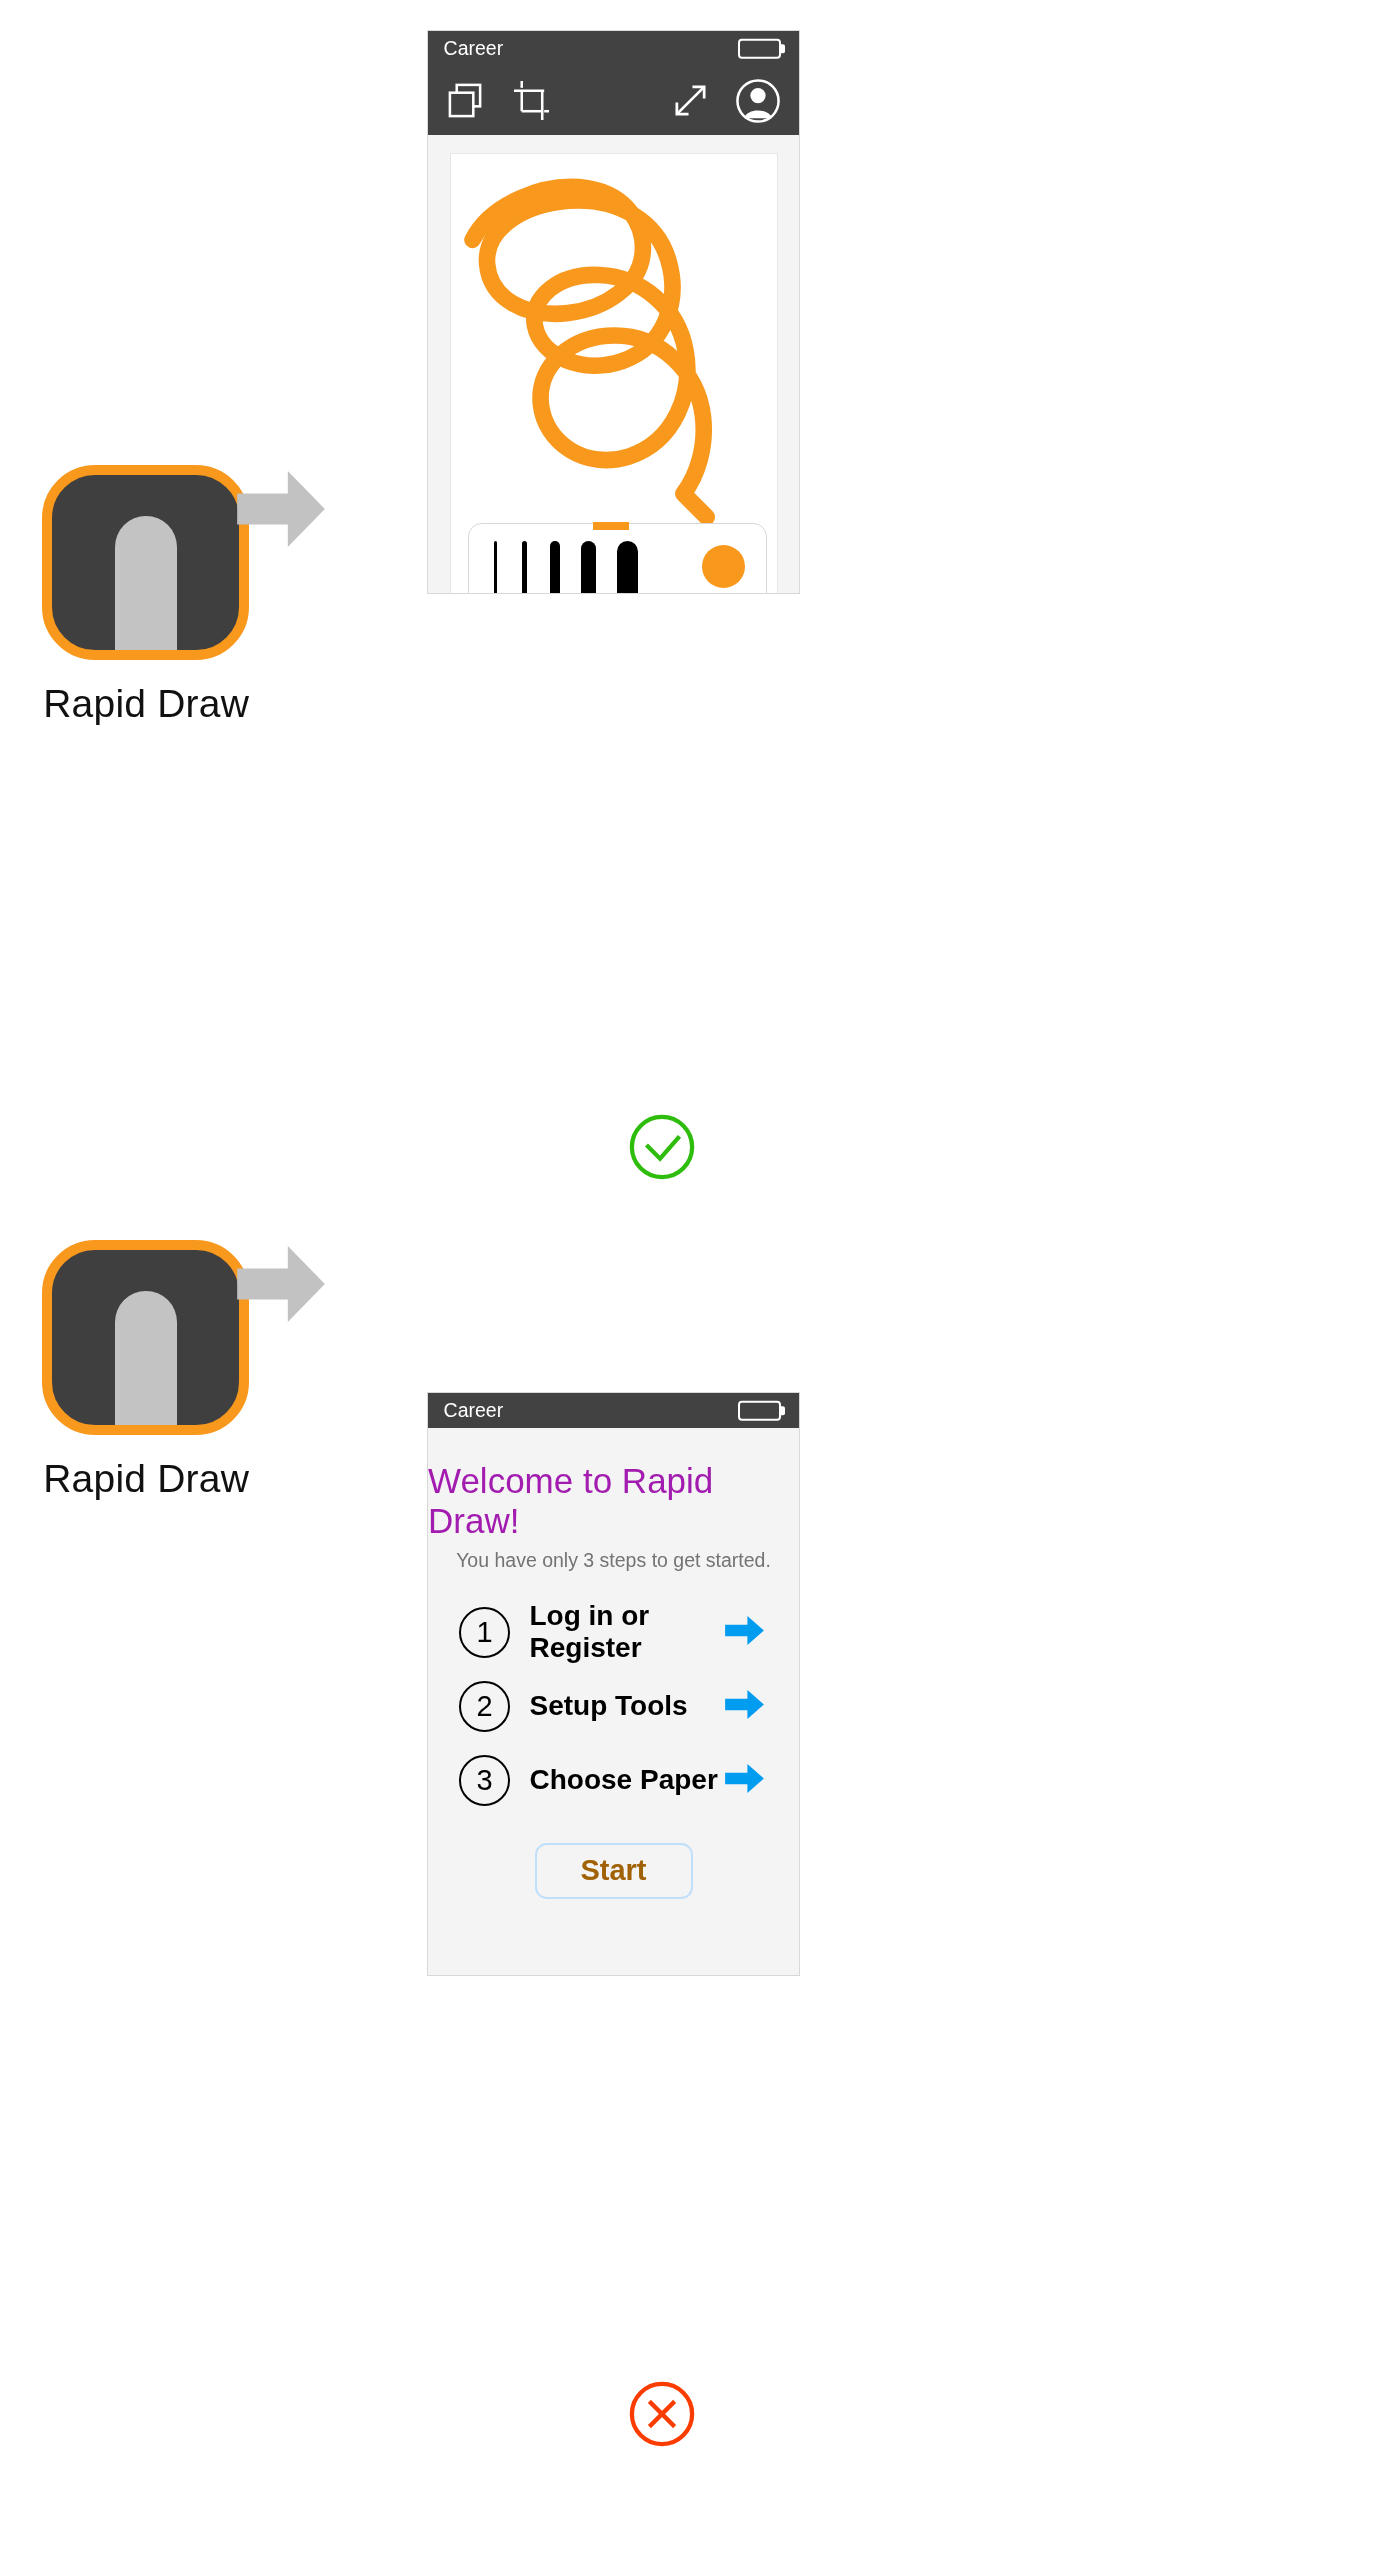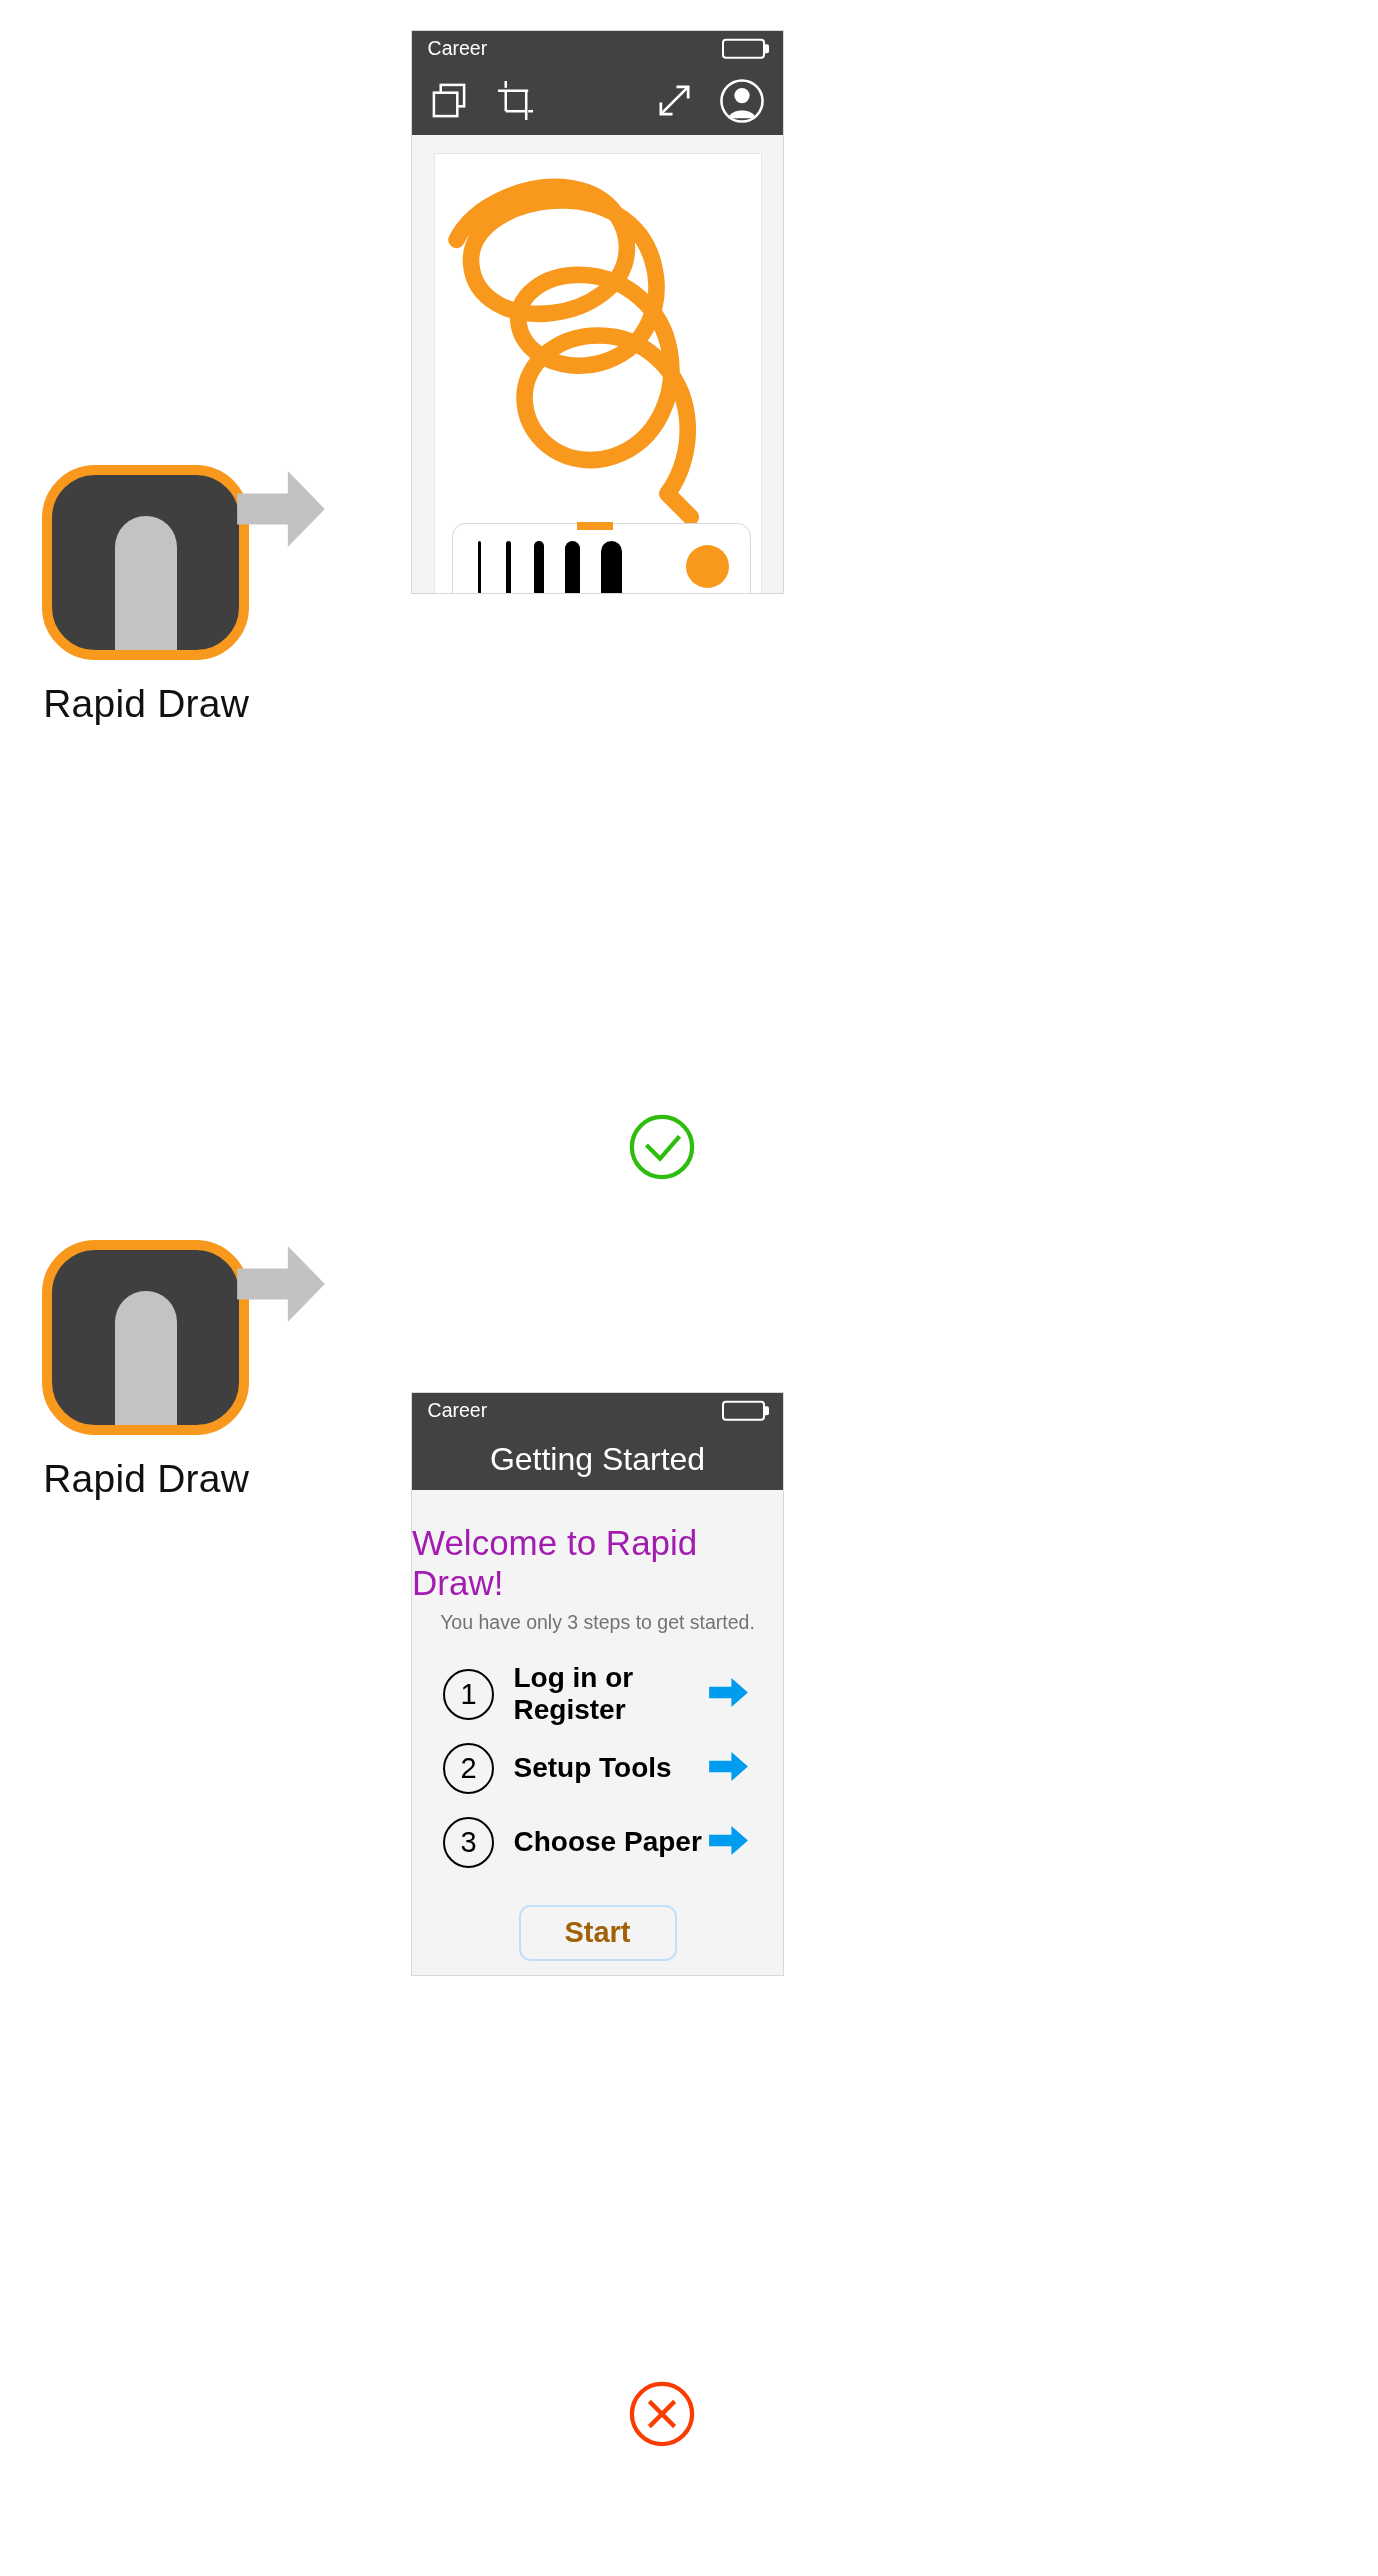--- a/index.html
+++ b/index.html
@@ -42,20 +42,21 @@
 
   
   .gray-arrow { position: absolute; }
 
   
   .phone {
     position: absolute;
     background: #f4f4f4;
     border: 1px solid #d8d8d8;
     overflow: hidden;
+    margin-left: 16px;
   }
   .statusbar {
     background: #424242;
     height: 35px;
     display: flex;
     align-items: center;
     padding: 0 15.6px;
     position: relative;
   }
   .statusbar .carrier {
@@ -342,23 +343,20 @@
 
   <div class="phone" style="left:411px; top:1392px; width:373px; height:584px;">
 
     <div class="statusbar">
       <span class="carrier">Career</span>
       <span class="battery">
         <span class="fill"></span>
       </span>
     </div>
 
-    <div class="navbar">
-      <span class="title">Getting Started</span>
-    </div>
 
     <div class="gs-body">
       <div class="gs-welcome">Welcome to Rapid Draw!</div>
       <div class="gs-sub">You have only 3 steps to get started.</div>
 
       <div class="steps">
 
         <div class="step">
           <span class="step-num">1</span>
           <span class="step-label">Log in or Register</span>

